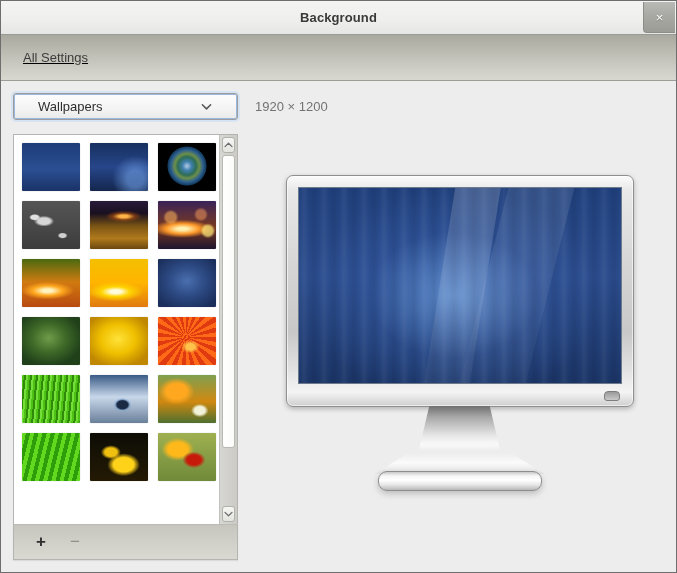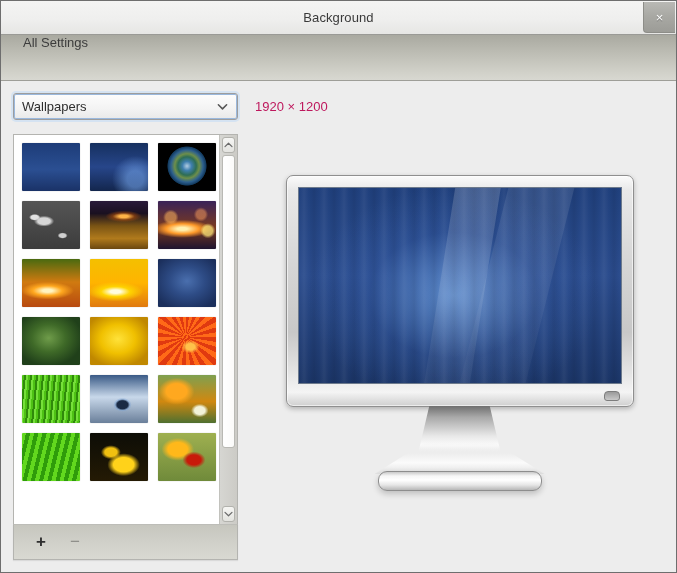--- a/index.html
+++ b/index.html
@@ -27,21 +27,21 @@
     flex: 0 0 34px;
     background: linear-gradient(to bottom, #f4f4f3 0%, #efefee 55%, #e6e6e4 100%);
     border-bottom: 1px solid #9a9a96;
     display: flex;
     align-items: center;
     justify-content: center;
     box-sizing: border-box;
   }
   .title-text {
     font-size: 13px;
-    font-weight: normal;
+    font-weight: bold;
     color: #3a3a3a;
     letter-spacing: .1px;
   }
   .close-btn {
     position: absolute;
     top: 1px; right: 1px;
     width: 32px; height: 31px;
     border-radius: 0 0 0 4px;
     background: linear-gradient(to bottom, #b9b9b5 0%, #a9a9a4 45%, #9c9c97 100%);
     border-left: 1px solid #8d8d88;
@@ -58,23 +58,24 @@
     text-shadow: 0 1px 0 rgba(0,0,0,.35);
   }
 
   
   .toolbar {
     flex: 0 0 46px;
     height: 46px;
     background: linear-gradient(to bottom, #a9a9a0 0%, #bdbdb4 40%, #d2d2ca 85%, #d8d8d1 100%);
     border-bottom: 1px solid #9e9e98;
     display: flex;
-    align-items: flex-start;
+    align-items: center;
     padding-left: 22px;
     box-sizing: border-box;
+    text-decoration: underline;
   }
   .toolbar-label {
     font-size: 13px;
     color: #3c3c3c;
   }
 
   
   .content {
     flex: 1 1 auto;
     position: relative;
@@ -95,21 +96,21 @@
   .combo {
     position: relative;
     height: 27px;
     flex: 0 0 27px;
     background: linear-gradient(to bottom, #fdfdfd 0%, #f3f3f3 60%, #e9e9e9 100%);
     border: 1px solid #9d9d9d;
     border-radius: 3px;
     box-shadow: 0 0 0 1px #9ab8dd inset, 0 0 0 2px #d5e3f2;
     display: flex;
     align-items: center;
-    padding: 0 8px;
+    padding: 0 24px;
     box-sizing: border-box;
     cursor: pointer;
   }
   .combo-value {
     flex: 1 1 auto;
     font-size: 13px;
     color: #2e2e2e;
   }
   .chev { width: 13px; height: 13px; display:block; }
 
@@ -217,21 +218,21 @@
     position: relative;
   }
   .right-head {
     height: 27px;
     flex: 0 0 27px;
     display: flex;
     align-items: center;
     justify-content: space-between;
   }
   .bg-name { font-size: 13px; font-weight: bold; color: #333; }
-  .bg-res  { font-size: 13px; color: #be185d; text-align: center; }
+  .bg-res  { font-size: 13px; color: #737373; text-align: center; }
 
   .preview-area {
     flex: 1 1 auto;
     position: relative;
   }
 
   
   .monitor {
     position: absolute;
     left: 50%;

